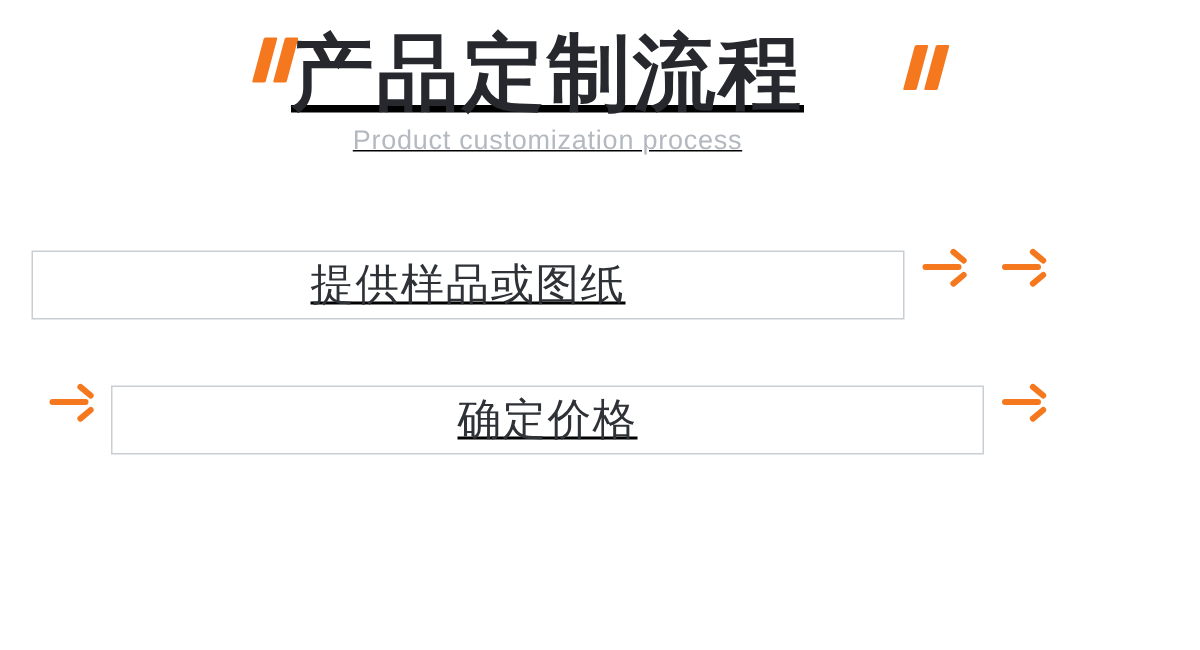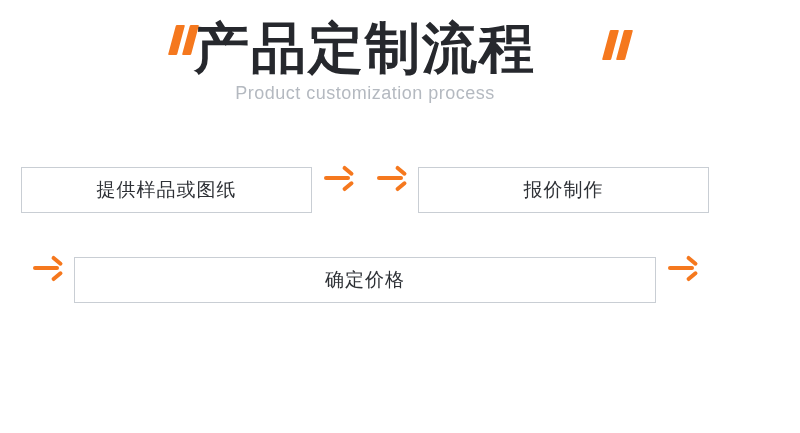--- a/index.html
+++ b/index.html
@@ -7,21 +7,21 @@
     --title-color: #26282d;
     --subtitle-color: #b4b9c0;
     --box-border: #c9ced4;
     --box-text: #2e3136;
     --bg: #ffffff;
   }
   * { margin: 0; padding: 0; box-sizing: border-box; }
   html, body { width: 800px; height: 433px; background: var(--bg); overflow: hidden; }
   body { font-family: "Liberation Sans", "DejaVu Sans", sans-serif; }
 
-  .page { position: relative; width: 730px; height: 433px; background: var(--bg); }
+  .page { position: relative; width: 730px; height: 433px; background: var(--bg); text-decoration: underline; }
 
   
   .header { position: relative; height: 143px; text-align: center; }
   .title {
     padding-top: 18px;
     font-size: 55px;
     line-height: 1.1;
     font-weight: 900;
     letter-spacing: 2px;
     color: var(--title-color);
@@ -50,21 +50,21 @@
   
   .flow { padding: 0 21px; }
   .flow-row { display: flex; height: 70px; margin-bottom: 20px; }
   .flow-row:last-child { margin-bottom: 0; }
 
   .step-box {
     flex: 1;
     background: var(--bg);
     border: 1px solid var(--box-border);
     display: flex; align-items: center; justify-content: center;
-    font-size: 19px;
+    font-size: 29px;
     letter-spacing: 1px;
     color: var(--box-text);
     margin-top: 24px;
   }
 
   .arrow-cell {
     width: 53px; flex: 0 0 53px;
     display: flex; align-items: center; justify-content: center;
   }
 
@@ -113,21 +113,20 @@
             <span class="head-bottom"></span>
         </span>
       </div>
       <div class="arrow-cell">
         <span class="arrow right">
           <span class="bar"></span>
             <span class="head-top"></span>
             <span class="head-bottom"></span>
         </span>
       </div>
-      <div class="step-box">报价制作</div>
     </div>
 
 
     <div class="flow-row">
       <div class="arrow-cell">
         <span class="arrow right">
           <span class="bar"></span>
             <span class="head-top"></span>
             <span class="head-bottom"></span>
         </span>

